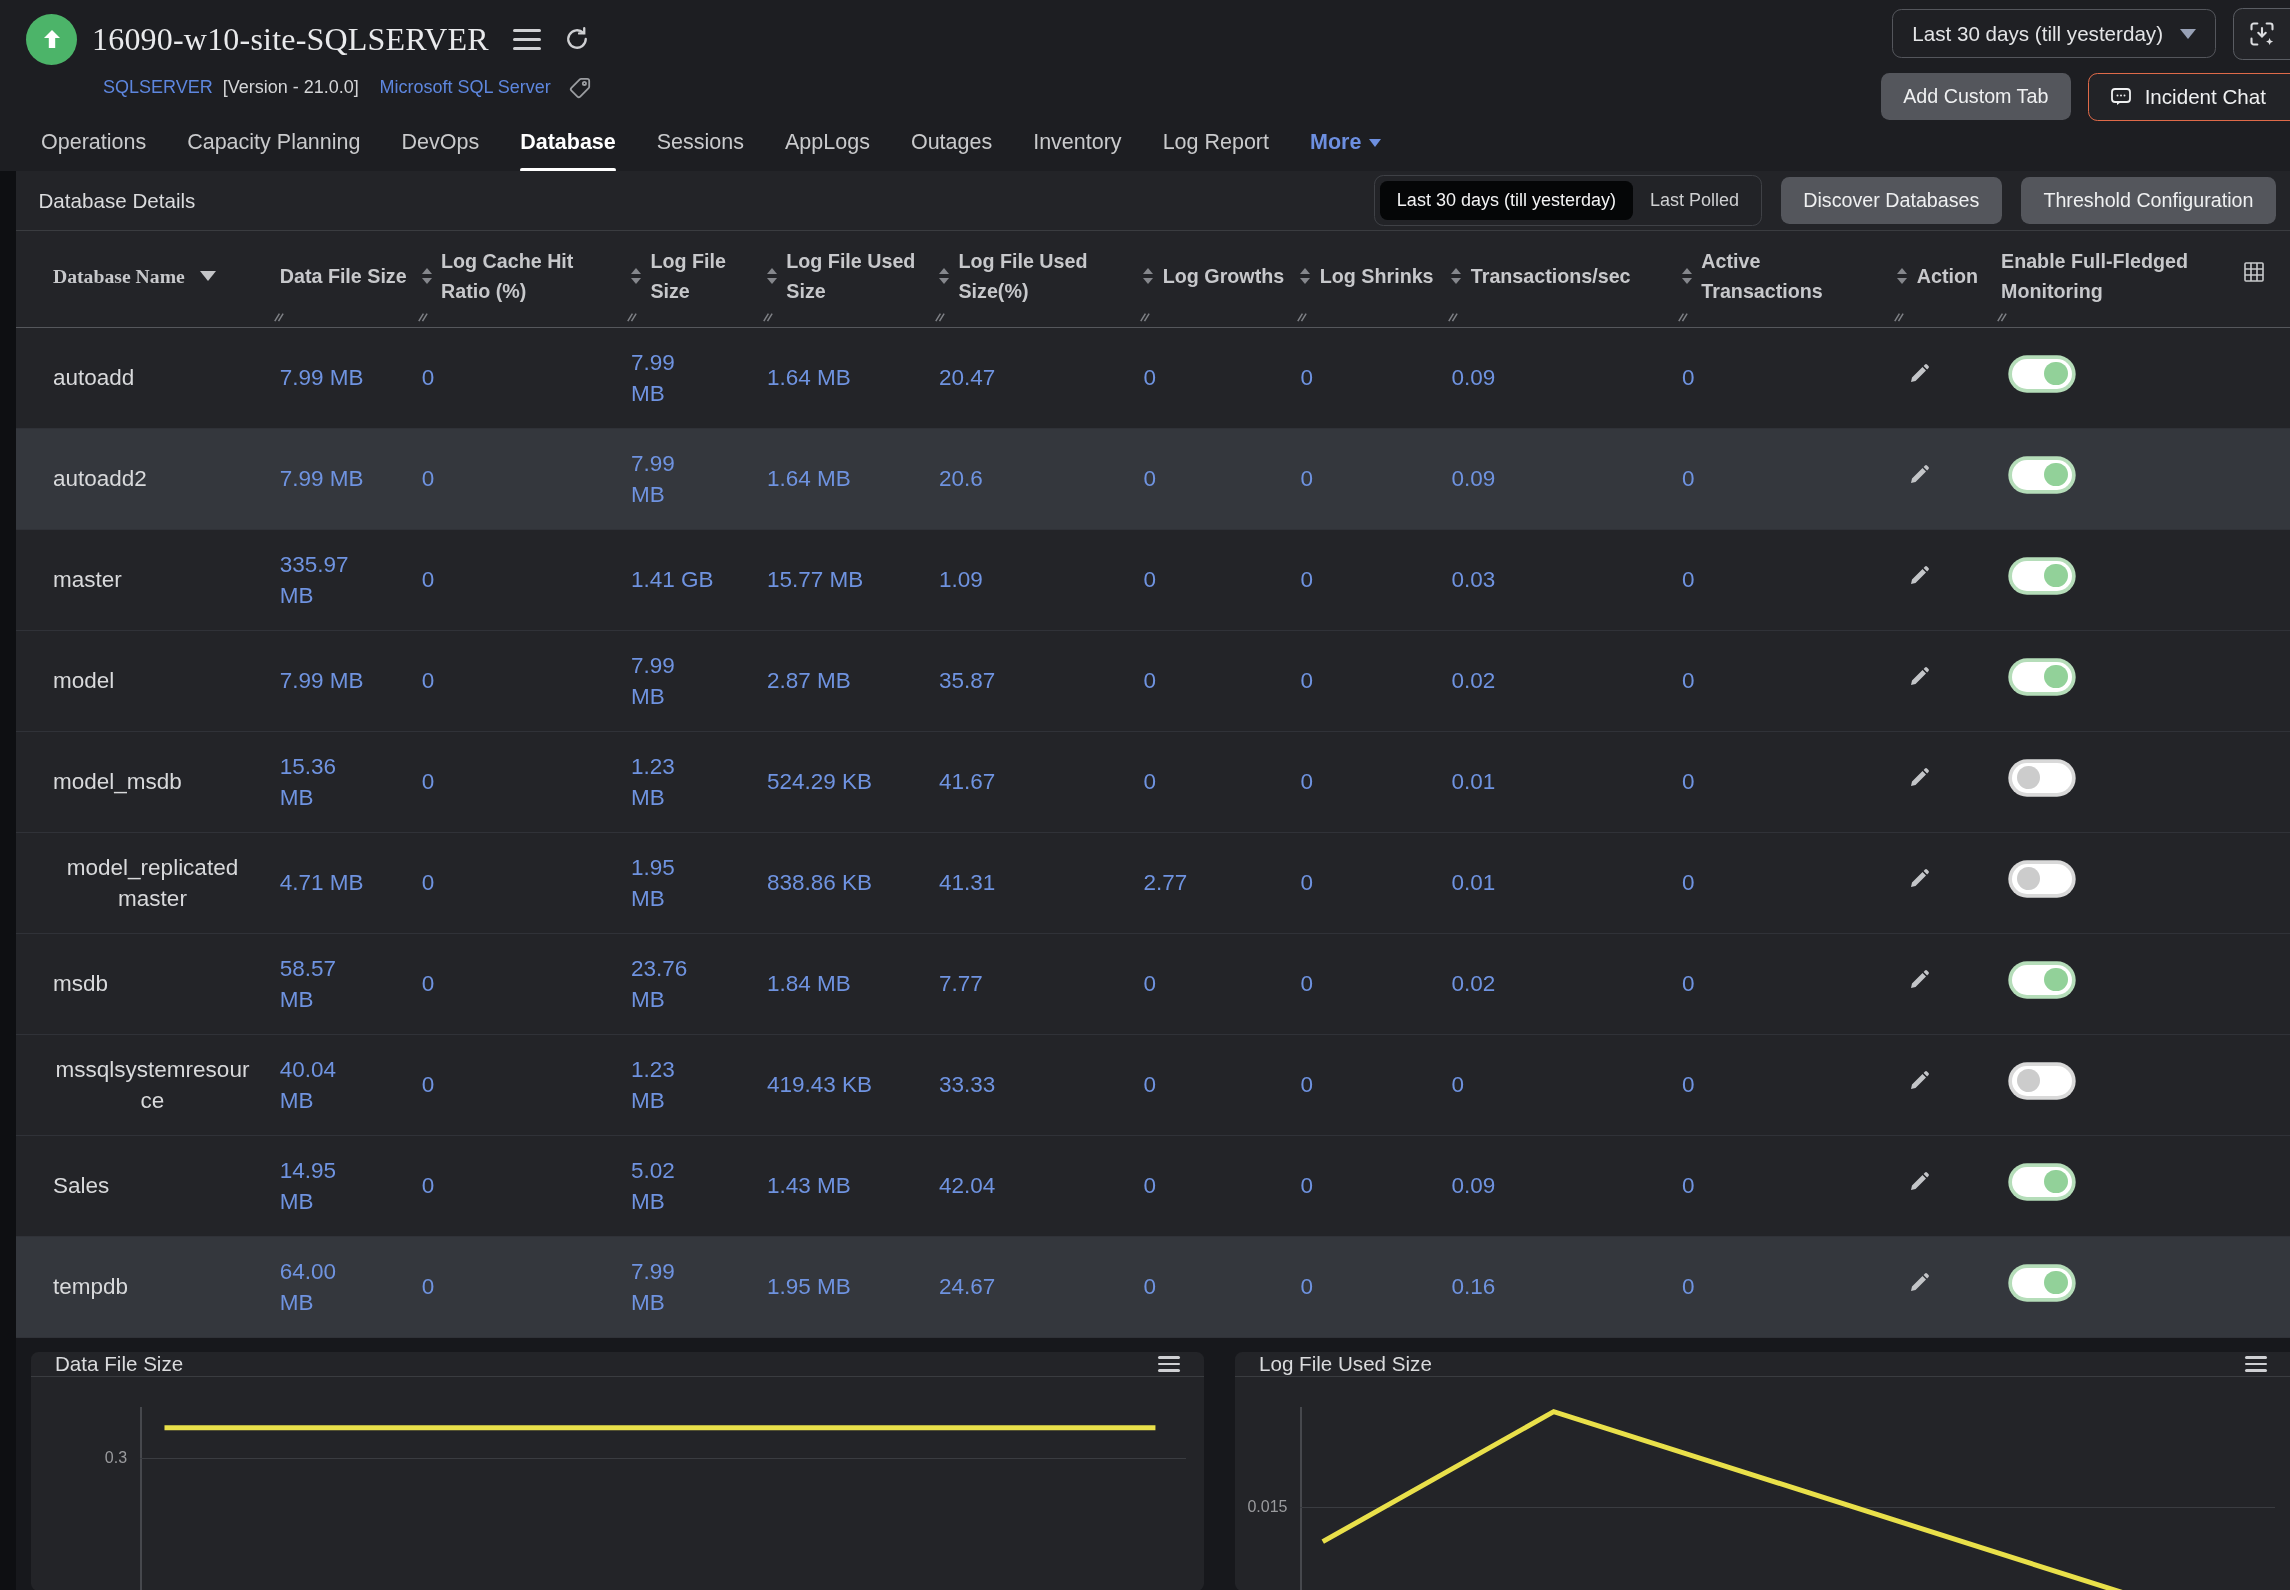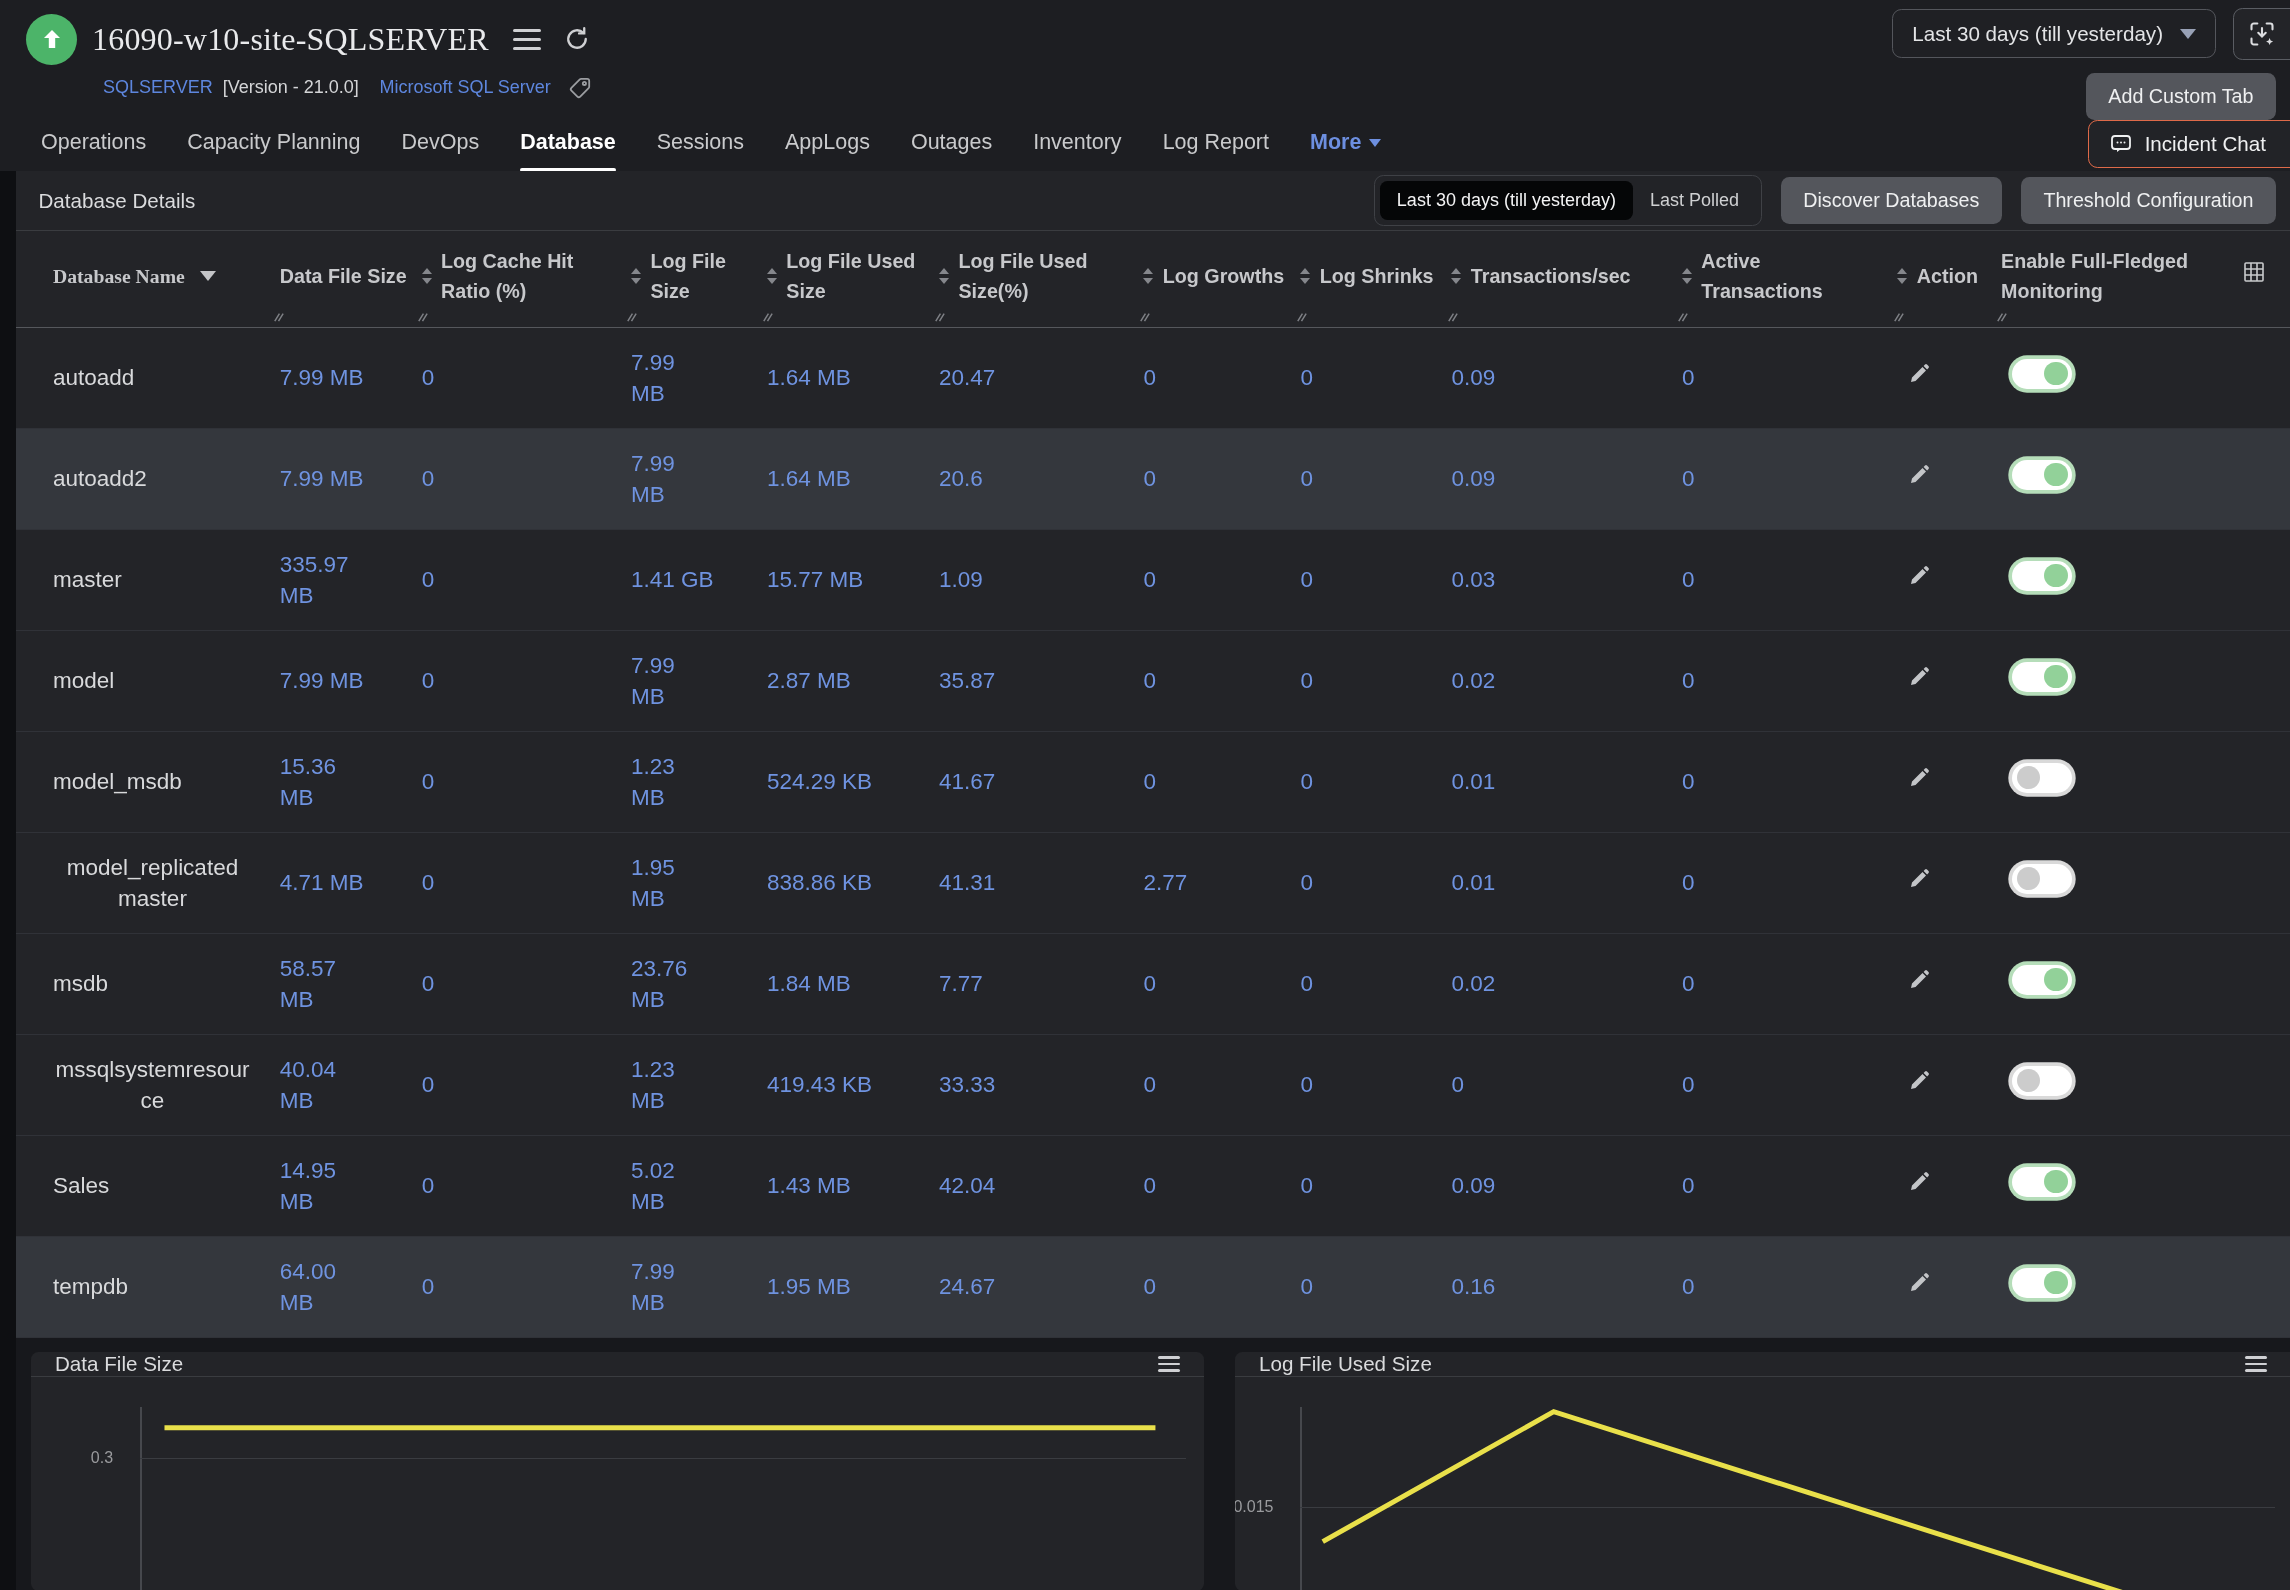--- a/index.html
+++ b/index.html
@@ -23,21 +23,21 @@
   .version-text { color:#d4d5d7; font-size:18px; margin-left:10px; }
   .cat-link { margin-left:20.6px; }
   .icon-tag { margin-left:17px; display:inline-flex; cursor:pointer; }
 
   .topbar-right { position:absolute; top:7.5px; right:0; display:flex; flex-direction:column; align-items:flex-end; }
   .tr-row1 { display:flex; align-items:center; }
   .range-dropdown { display:flex; align-items:center; gap:17px; border:1.9px solid #54565c; border-radius:9.4px; background:#1f2024; padding:11.2px 19px; cursor:pointer; }
   .range-dropdown span { color:#e3e4e6; font-size:20.6px; }
   .caret-down { width:0; height:0; border-left:8.4px solid transparent; border-right:8.4px solid transparent; border-top:10.3px solid #98a1b6; }
   .ai-btn { margin-left:17px; width:58px; height:52px; border:1.9px solid #5a5d63; border-radius:9.4px 0 0 9.4px; background:#232428; display:flex; align-items:center; justify-content:center; cursor:pointer; }
-  .tr-row2 { display:flex; align-items:center; margin-top:13px;flex-direction:column; }
+  .tr-row2 { display:flex; align-items:center; margin-top:13px; }
   .btn-gray { background:#54565c; color:#eff0f1; border:none; border-radius:8.4px; font-size:19.7px; padding:12px 22.5px; font-family:inherit; cursor:pointer; }
   .btn-incident { margin-left:17px; display:flex; align-items:center; gap:11.2px; background:#222327; border:1.9px solid #df6a49; border-radius:9.4px 0 0 9.4px; color:#eff0f1; font-size:20.6px; padding:11.2px 24px 11.2px 20.6px; font-family:inherit; cursor:pointer; }
 
   .navbar { background:#1d1e22; display:flex; align-items:flex-start; padding:24px 4px 0 41px; height:66px; }
   .nav-tab { position:relative; font-size:21.5px; color:#c9cacc; margin-right:41px; padding-bottom:17px; cursor:pointer; white-space:nowrap; }
   .nav-tab.active { color:#ffffff; font-weight:600; }
   .nav-tab.active::after { content:""; position:absolute; left:0; right:0; bottom:0; height:4.7px; background:#ffffff; border-radius:2.8px; }
   .nav-more { color:#6d8fe0; font-weight:600; display:flex; align-items:center; gap:7.5px; }
   .nav-more .caret-down { border-top-color:#6d8fe0; border-left-width:6.6px; border-right-width:6.6px; border-top-width:8.4px; }
 
@@ -90,21 +90,21 @@
   .charts-row { position:absolute; left:16px; right:0; top:1352px; bottom:0; display:flex; gap:31px; padding-left:15px; }
   .chart-card { background:#232428; border-radius:7.5px; overflow:hidden; width:1173px; flex:0 0 auto; display:flex; flex-direction:column; }
   .chart-card.right { width:auto; flex:1 1 auto; border-radius:7.5px 0 0 7.5px; }
   .chart-head { display:flex; align-items:center; height:58px; padding:0 24px; border-bottom:0.9px solid #3a3c40; }
   .chart-title { font-size:20.6px; color:#dadbdd; }
   .chart-menu { margin-left:auto; cursor:pointer; width:22.5px; height:16px; display:flex; flex-direction:column; justify-content:space-between; }
   .chart-menu i { height:2.8px; background:#cfd0d3; border-radius:1.9px; }
   .chart-area { position:relative; height:234px; flex:0 0 auto; overflow:hidden; }
   .y-axis { position:absolute; top:13%; bottom:-20%; width:1.9px; background:#46484d; }
   .gridline { position:absolute; height:0.9px; background:#3a3c41; }
-  .tick { position:absolute; transform:translate(-100%,-50%); font-size:16px; color:#9a9b9e; padding-right:27px; white-space:nowrap;text-align:center; }
+  .tick { position:absolute; transform:translate(-100%,-50%); font-size:16px; color:#9a9b9e; padding-right:13px; white-space:nowrap;text-align:center; }
   .plot-svg { position:absolute; inset:0; width:100%; height:100%; }
   .plot-svg polyline { fill:none; stroke-width:5px; }
 </style>
 </head>
 <body>
 
 <header class="topbar">
   <div class="topbar-row1">
     <div class="avatar">
       <svg viewBox="0 0 24 24">

